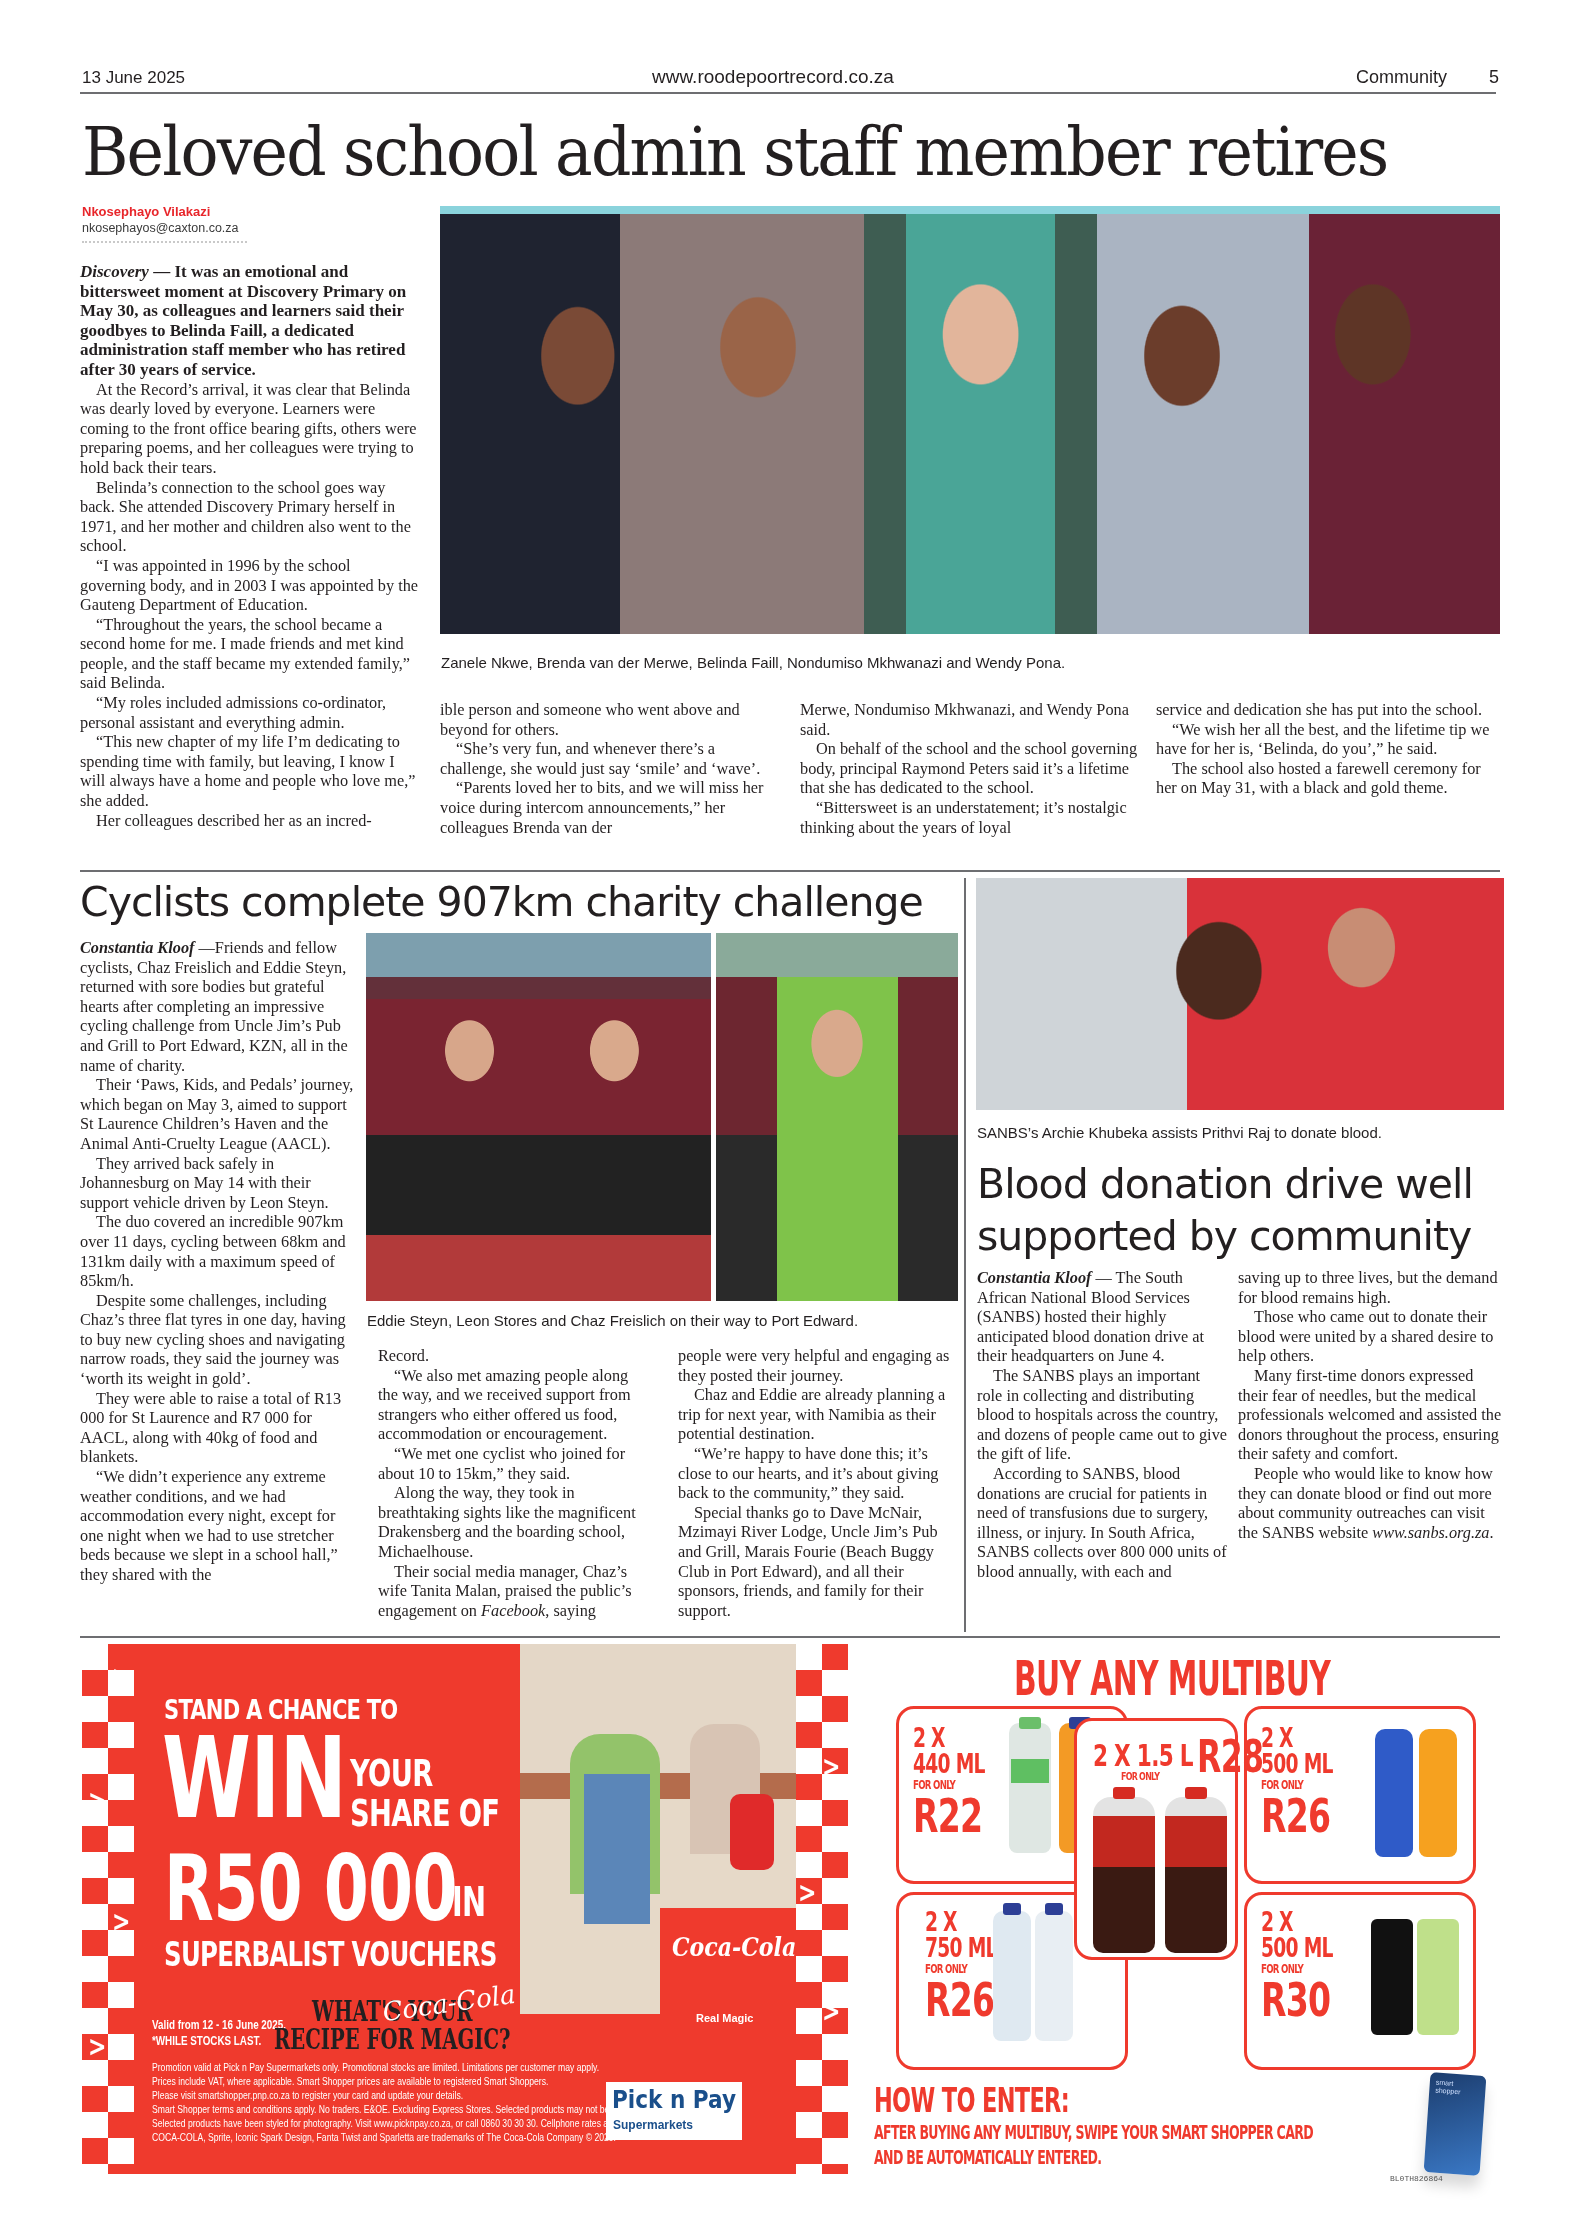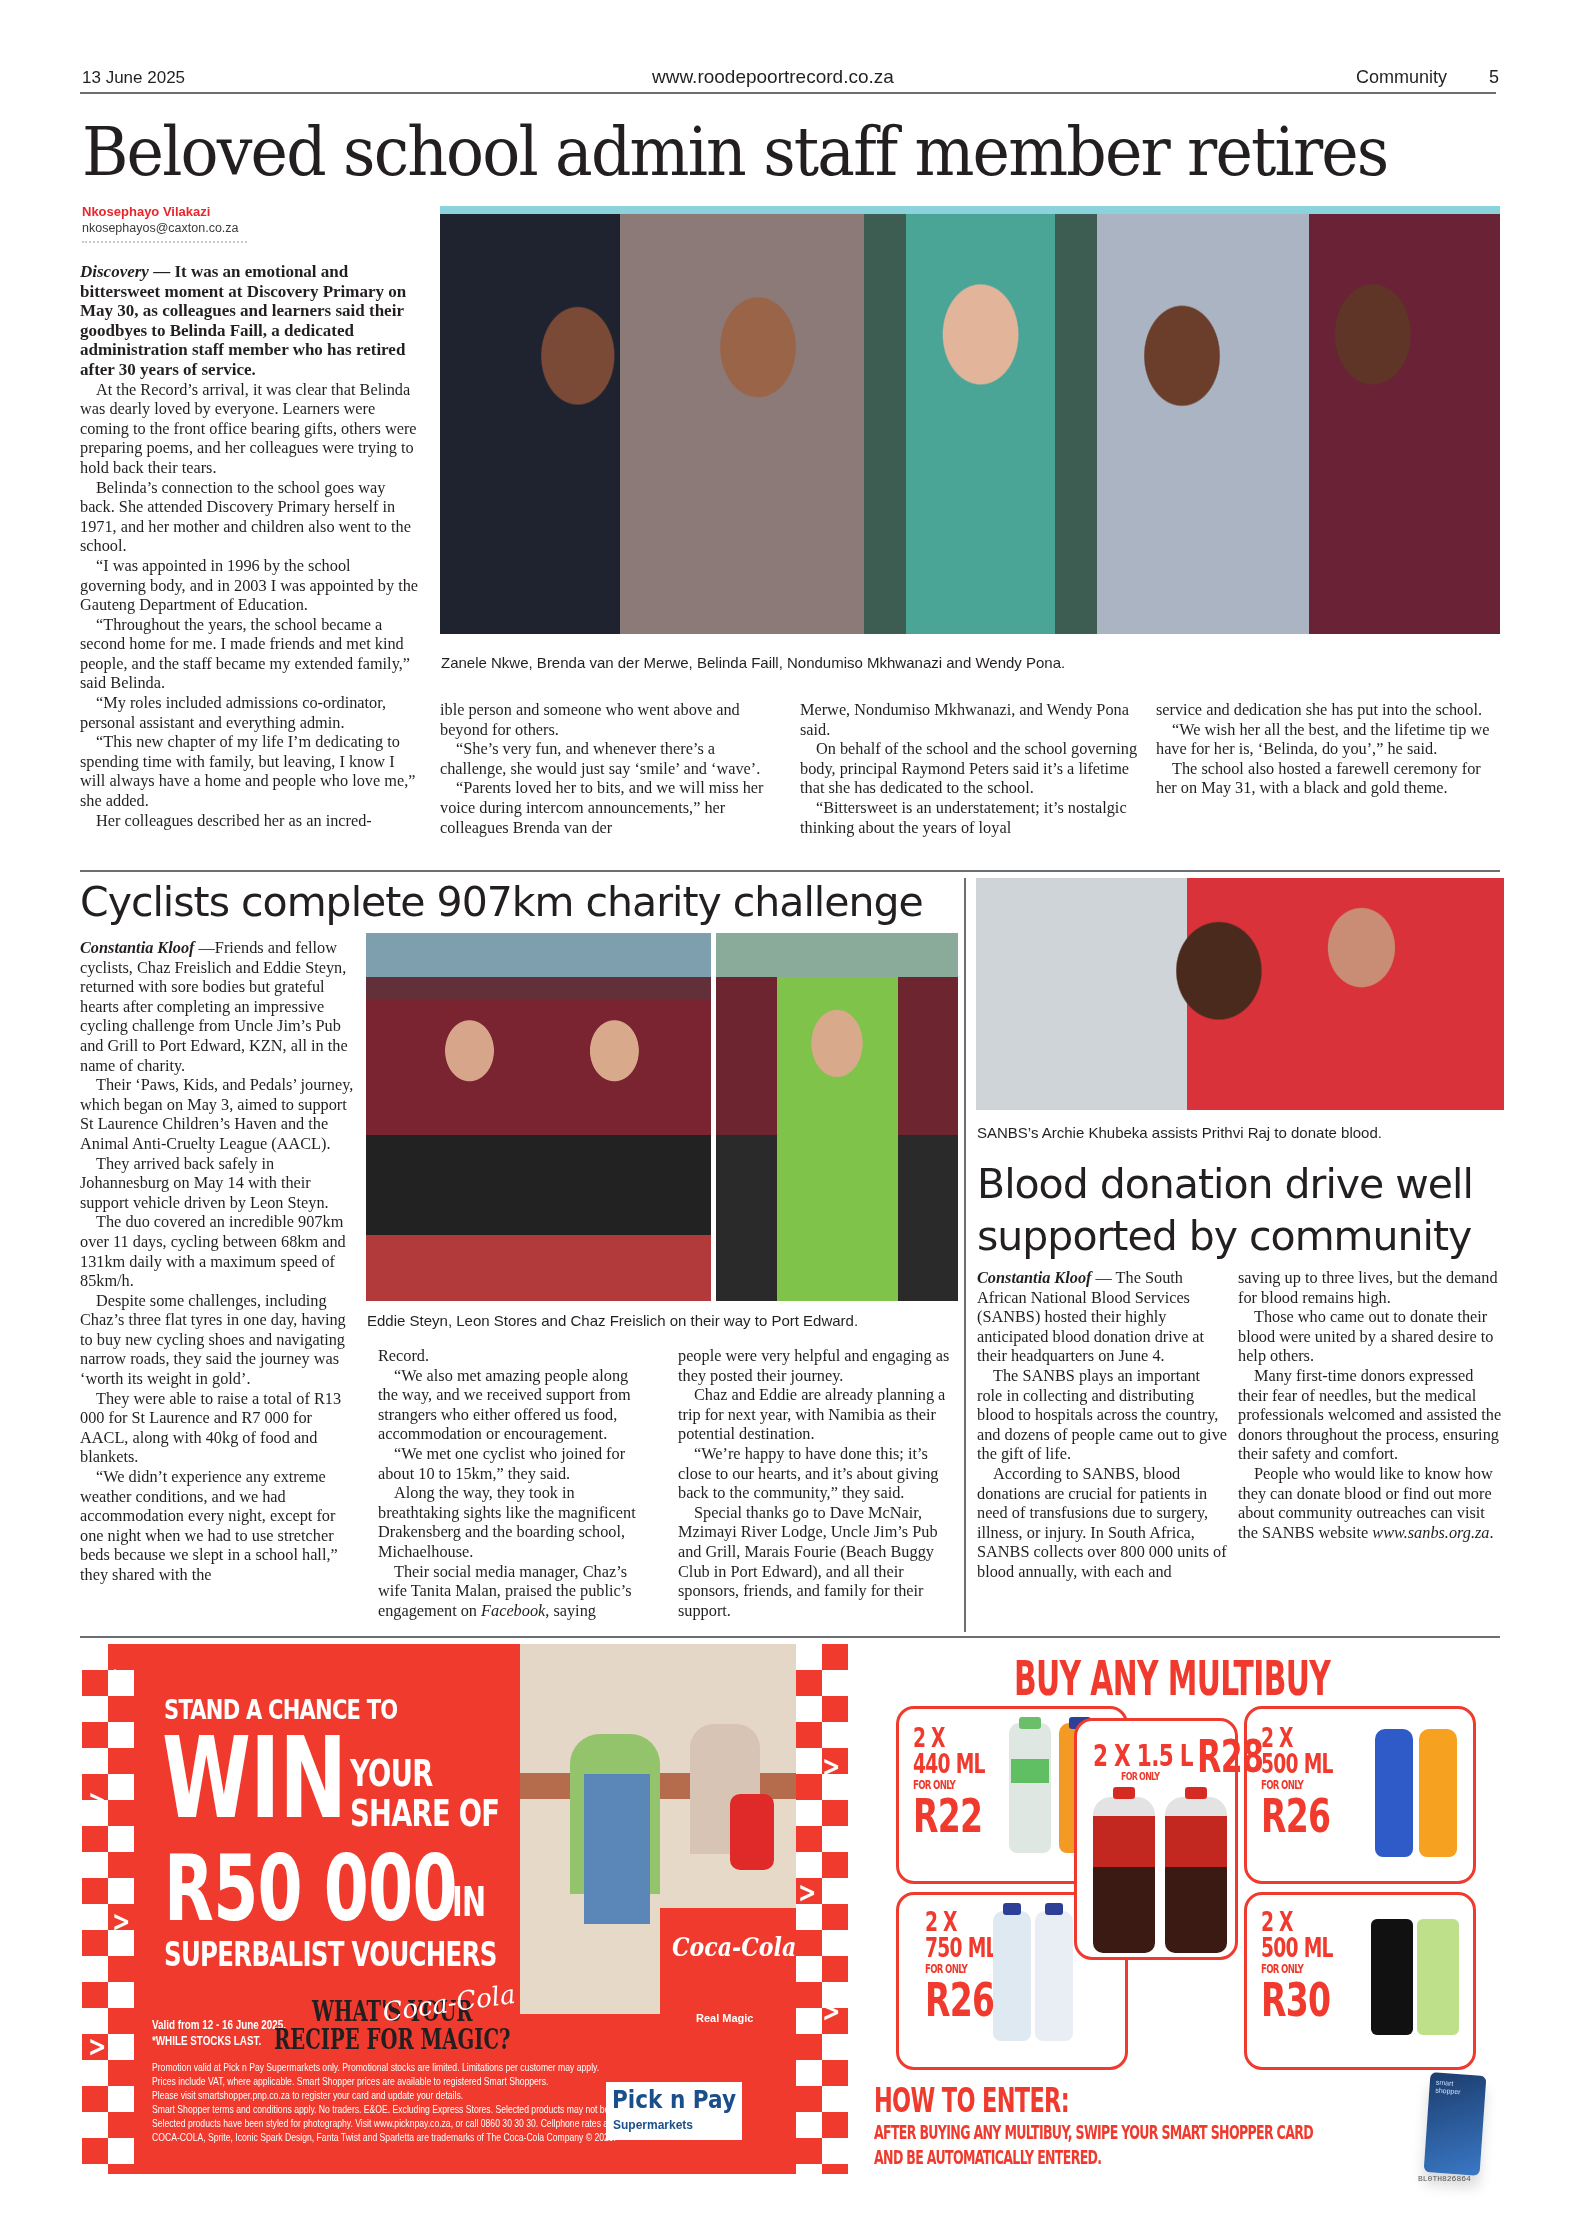--- a/index.html
+++ b/index.html
@@ -304,14 +304,14 @@
 
   <div class="abs ad-cond" style="left:2px; top:436px; font-size:34px; color:#ef3a2d; transform:scaleX(0.66);">HOW TO ENTER:</div>
   <div class="abs ad-cond" style="left:2px; top:476px; font-size:19px; color:#ef3a2d; transform:scaleX(0.66); line-height:25px;">
     <div>AFTER BUYING ANY MULTIBUY, SWIPE YOUR SMART SHOPPER CARD</div>
     <div>AND BE AUTOMATICALLY ENTERED.</div>
   </div>
 
   <div class="abs" style="left:555px; top:430px; width:56px; height:100px; background:linear-gradient(160deg,#1c3d6e 0%, #3a78c5 100%); border-radius:6px; transform:rotate(4deg); box-shadow: 0 12px 14px rgba(0,0,0,0.15);">
     <div class="abs" style="left:6px; top:6px; font-family:'Liberation Sans', sans-serif; font-size:7px; color:#cfe0ff; line-height:8px; width:40px;">smart shopper</div>
   </div>
-  <div class="abs" style="left:518px; top:530px; font-family:'Liberation Mono', monospace; font-size:8px; color:#555;margin-left:28px;">BL0TH826864</div>
+  <div class="abs" style="left:518px; top:530px; font-family:'Liberation Mono', monospace; font-size:8px; color:#555;">BL0TH826864</div>
 </div>
 
 </body></html>

